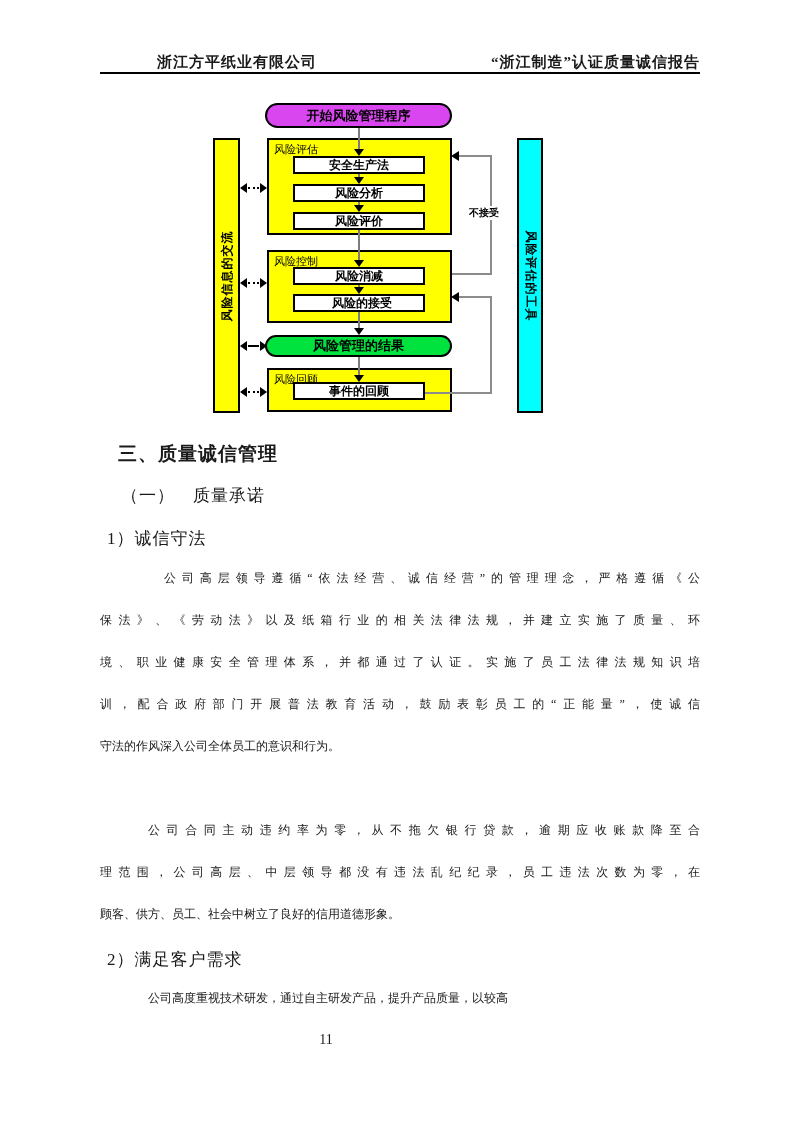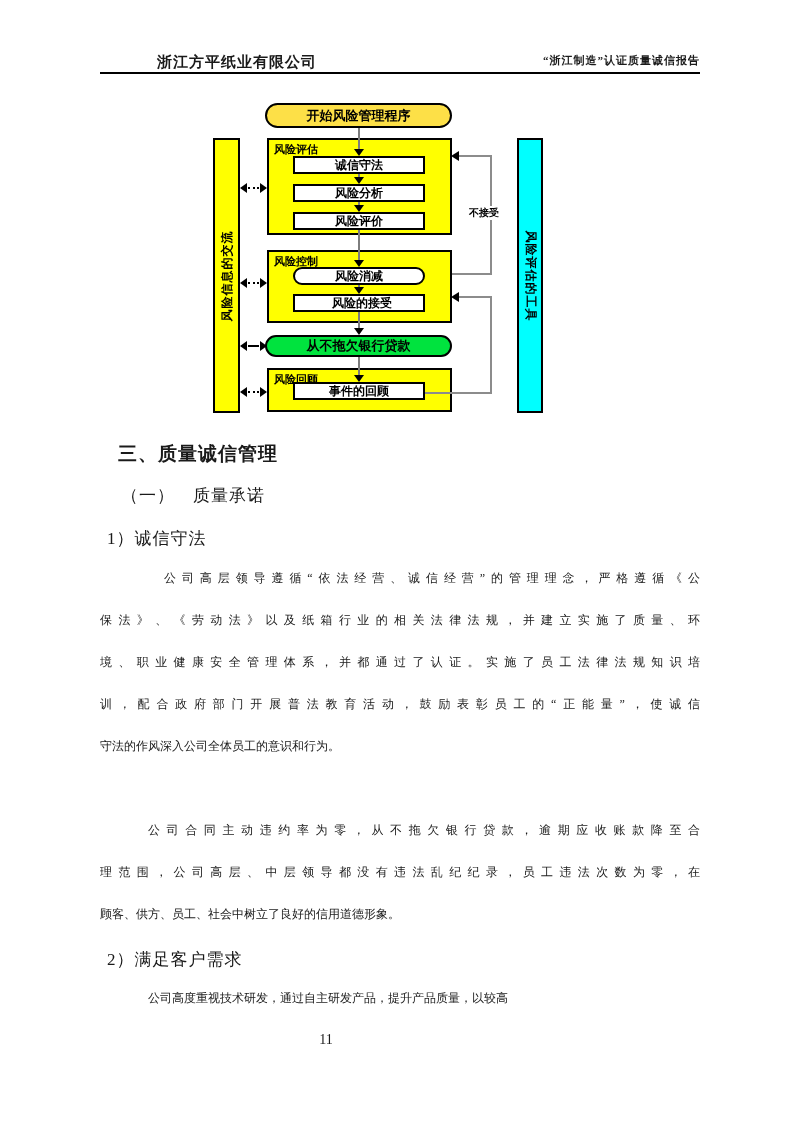--- a/index.html
+++ b/index.html
@@ -4,48 +4,48 @@
 <style>
   * { margin:0; padding:0; box-sizing:border-box; }
   html,body { background:#888; }
   .page {
     position:relative; width:800px; height:1131px; background:#fff;
     margin:0 auto; overflow:hidden;
     font-family:"Liberation Serif","DejaVu Serif",serif; color:#1a1a1a;
   }
   
   .hdr-company { position:absolute; left:113px; top:53px; font-size:15px; font-weight:bold; letter-spacing:1px;margin-left:44px; }
-  .hdr-title   { position:absolute; right:100px; top:53px; font-size:11px; font-weight:bold; letter-spacing:1px; }
+  .hdr-title   { position:absolute; right:100px; top:53px; font-size:15px; font-weight:bold; letter-spacing:1px; }
   .hdr-rule    { position:absolute; left:100px; top:72px; width:600px; height:2px; background:#000; }
 
   
   .chart { position:absolute; left:213px; top:98px; width:332px; height:320px;
            font-family:"Liberation Sans","DejaVu Sans",sans-serif; }
   .chart .stadium {
     position:absolute; border:2px solid #000; display:flex; align-items:center; justify-content:center;
     font-weight:bold; font-size:13px; color:#000;
   }
-  .start-node  { left:52px; top:5px;   width:187px; height:25px; border-radius:13px; background:#fde047;text-align:center; }
+  .start-node  { left:52px; top:5px;   width:187px; height:25px; border-radius:13px; background:#d946ef;text-align:center; }
   .result-node { left:52px; top:237px; width:187px; height:22px; border-radius:11px; background:#00e33e; }
   .sidebar { position:absolute; border:2px solid #000; }
   .left-bar  { left:0;     top:40px; width:27px; height:275px; background:#ffff00; }
   .right-bar { left:304px; top:40px; width:26px; height:275px; background:#00ffff; }
   .vlabel { position:absolute; top:50%; left:50%; white-space:nowrap;
             font-weight:bold; font-size:12px; color:#000; letter-spacing:1px; }
   .rot-ccw { transform:translate(-50%,-50%) rotate(-90deg); }
   .rot-cw  { transform:translate(-50%,-50%) rotate(90deg); }
   .group { position:absolute; left:54px; width:185px; background:#ffff00; border:2px solid #000; }
   .group1 { top:40px;  height:97px; }
   .group2 { top:152px; height:73px; }
   .group3 { top:270px; height:44px; }
-  .group-label { position:absolute; left:5px; top:2px; font-weight:bold; font-size:11px; color:#000; }
+  .group-label { position:absolute; left:5px; top:2px; font-weight:normal; font-size:11px; color:#000; }
   .wbox { position:absolute; left:80px; width:132px; height:18px; background:#fff; border:2px solid #000;
           display:flex; align-items:center; justify-content:center; font-weight:bold; font-size:12px; color:#000; }
   .wb1 { top:58px; } .wb2 { top:86px; } .wb3 { top:114px; }
-  .wb4 { top:169px;border-radius:9px; } .wb5 { top:196px;padding-left:6px; } .wb6 { top:284px; }
+  .wb4 { top:169px; } .wb5 { top:196px;padding-left:6px; } .wb6 { top:284px; }
   .vline { position:absolute; left:145px; width:2px; background:#7d7d7d; }
   .dhead { position:absolute; left:141px; width:0; height:0;
            border-left:5px solid transparent; border-right:5px solid transparent; border-top:7px solid #000; }
   .fb { position:absolute; background:#8c8c8c; }
   .lhead { position:absolute; width:0; height:0;
            border-top:5px solid transparent; border-bottom:5px solid transparent; border-right:8px solid #000; }
   .reject { position:absolute; left:255px; top:108px; background:#fff; padding:0 1px;
             font-weight:bold; font-size:10px; color:#000; }
   .conn { position:absolute; left:27px; width:27px; height:10px; display:flex; align-items:center; }
   .conn .tri-l { width:0; height:0; border-top:5px solid transparent; border-bottom:5px solid transparent; border-right:7px solid #000; }
@@ -84,31 +84,31 @@
     <div class="sidebar left-bar">
       <span class="vlabel rot-ccw">风险信息的交流</span>
     </div>
     <div class="sidebar right-bar">
       <span class="vlabel rot-cw">风险评估的工具</span>
     </div>
 
     <div class="group group1">
       <span class="group-label">风险评估</span>
     </div>
-    <div class="wbox wb1">诚信守法</div>
+    <div class="wbox wb1">安全生产法</div>
     <div class="wbox wb2">风险分析</div>
     <div class="wbox wb3">风险评价</div>
 
     <div class="group group2">
       <span class="group-label">风险控制</span>
     </div>
     <div class="wbox wb4">风险消减</div>
     <div class="wbox wb5">风险的接受</div>
 
-    <div class="stadium result-node">从不拖欠银行贷款</div>
+    <div class="stadium result-node">风险管理的结果</div>
 
     <div class="group group3">
       <span class="group-label">风险回顾</span>
     </div>
     <div class="wbox wb6">事件的回顾</div>
 
     <div class="vline" style="top:30px;height:22px;"></div>
     <div class="dhead" style="top:51px;"></div>
     <div class="vline" style="top:76px;height:5px;"></div>
     <div class="dhead" style="top:79px;"></div>

